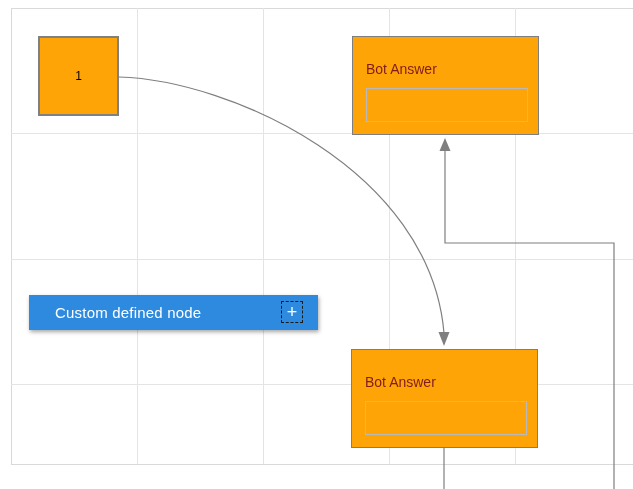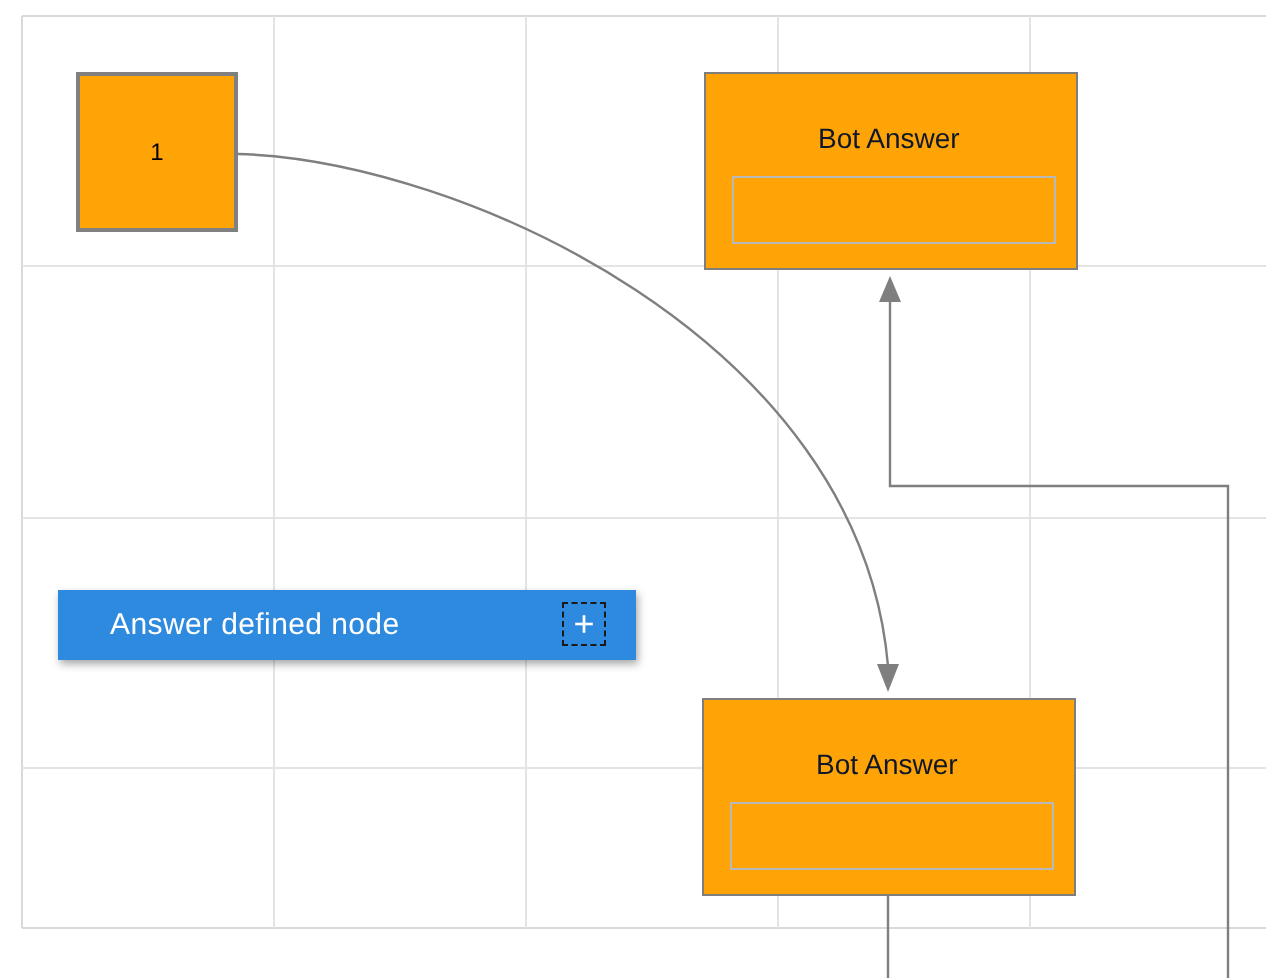--- a/index.html
+++ b/index.html
@@ -6,21 +6,21 @@
   .stage{position:relative;width:633px;height:489px;background:#ffffff;overflow:hidden;
          font-family:"Liberation Sans","DejaVu Sans",sans-serif;}
   .layer{position:absolute;left:0;top:0;}
   .node{position:absolute;box-sizing:border-box;}
   .square-node{left:38px;top:36px;width:81px;height:80px;border:2px solid #808080;
                display:flex;align-items:center;justify-content:center;
                font-size:12px;color:#000;cursor:move;}
   .bot-node{width:187px;height:99px;border:1.5px solid #7e7e7e;cursor:move;}
   .bot-node.top{left:352px;top:36px;}
   .bot-node.bottom{left:351px;top:349px;}
-  .bot-title{position:absolute;left:13px;top:24px;font-size:14px;color:#0f172a;margin-left:43px;}
+  .bot-title{position:absolute;left:13px;top:24px;font-size:14px;color:#7f1d1d;}
   .bot-textbox{position:absolute;left:13px;top:51px;width:162px;height:34px;
                border:1px solid #b9b9b9;box-sizing:border-box;background:transparent;}
   .palette-bar{left:29px;top:295px;width:289px;height:35px;display:flex;align-items:center;
                box-shadow:1px 2px 4px rgba(0,0,0,0.35);cursor:pointer;}
   .palette-label{margin-left:26px;font-size:15px;color:#fff;letter-spacing:0.2px;}
   .plus-btn{position:absolute;left:252px;top:6px;width:22px;height:22px;box-sizing:border-box;
             border:1px dashed #1a1a1a;display:flex;align-items:center;justify-content:center;
             color:#fff;font-size:18px;line-height:1;font-weight:400;cursor:pointer;}
   svg .grid{shape-rendering:crispEdges;}
 </style>
@@ -67,19 +67,19 @@
     <div class="bot-title">Bot Answer</div>
     <div class="bot-textbox"></div>
   </div>
 
   <div class="node bot-node bottom" style="background-color: rgb(255, 164, 7);">
     <div class="bot-title">Bot Answer</div>
     <div class="bot-textbox"></div>
   </div>
 
   <div class="node palette-bar" style="background-color: rgb(46, 138, 222);">
-    <span class="palette-label">Answer defined node</span>
+    <span class="palette-label">Custom defined node</span>
     <span class="plus-btn">
       <span>+</span>
     </span>
   </div>
 
 </div>
 
 </body></html>

